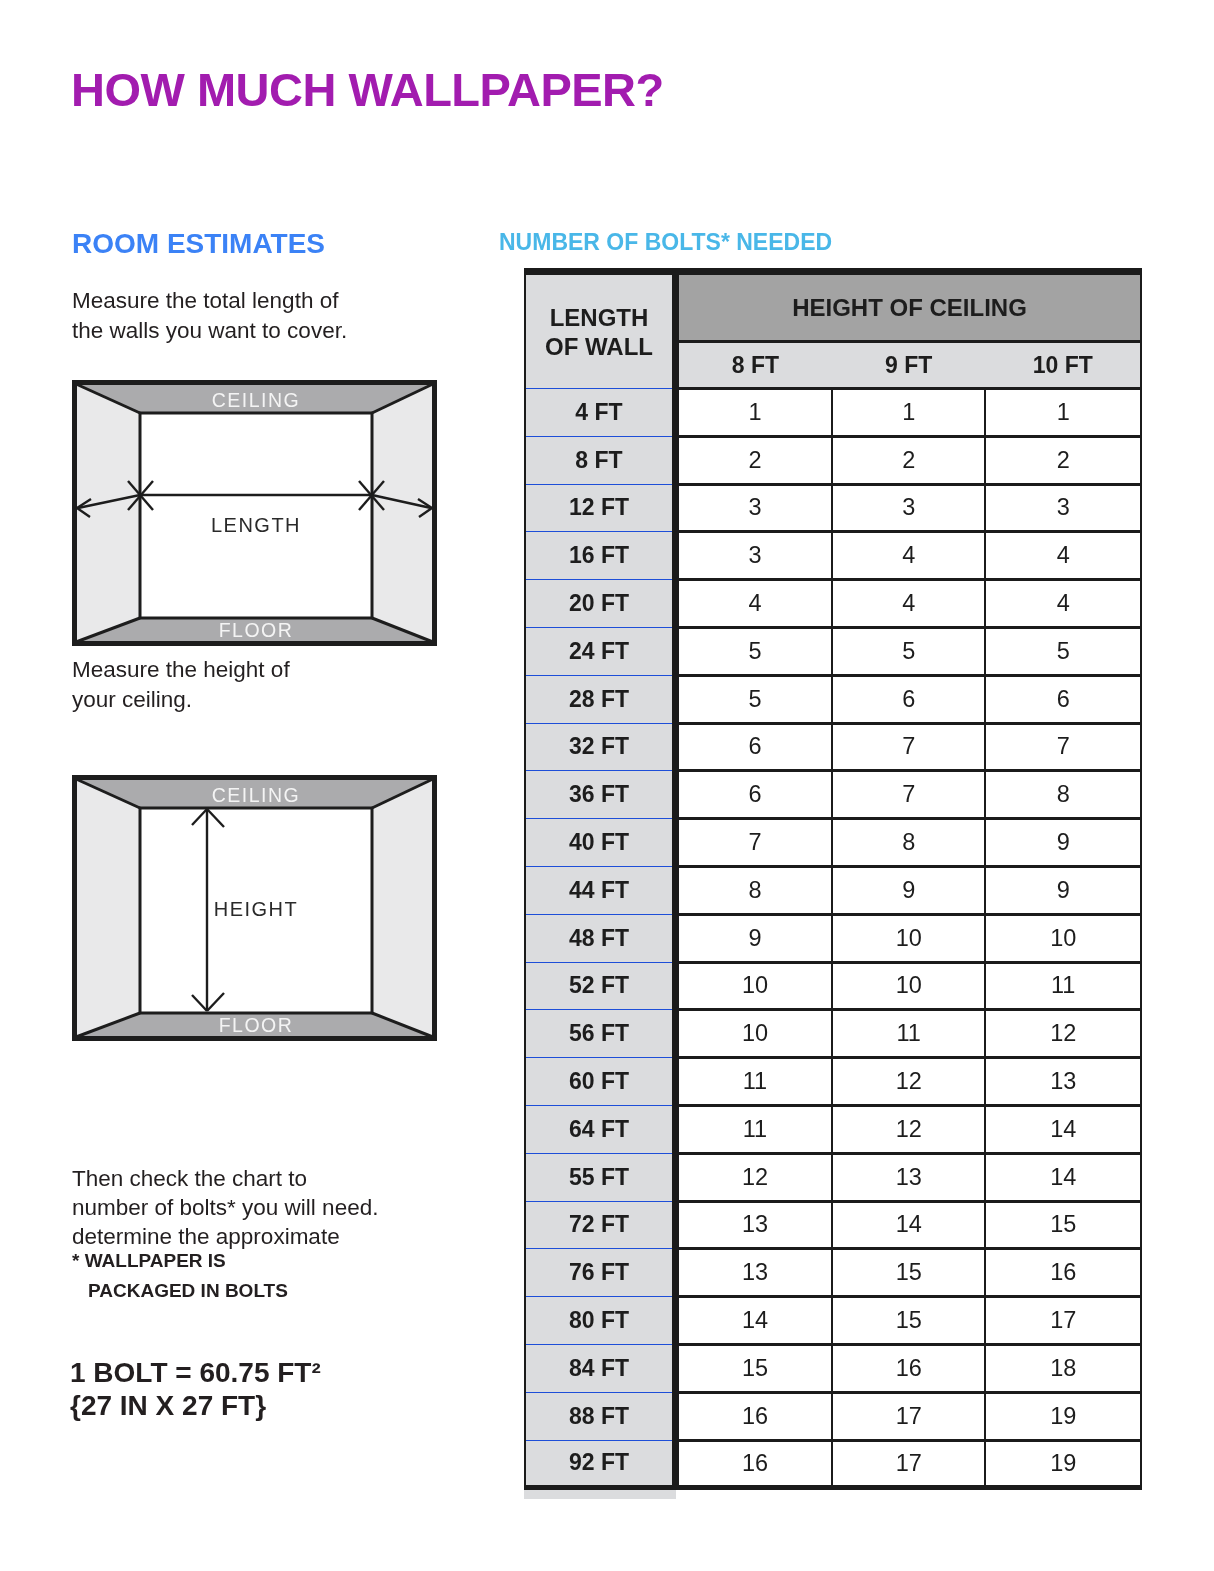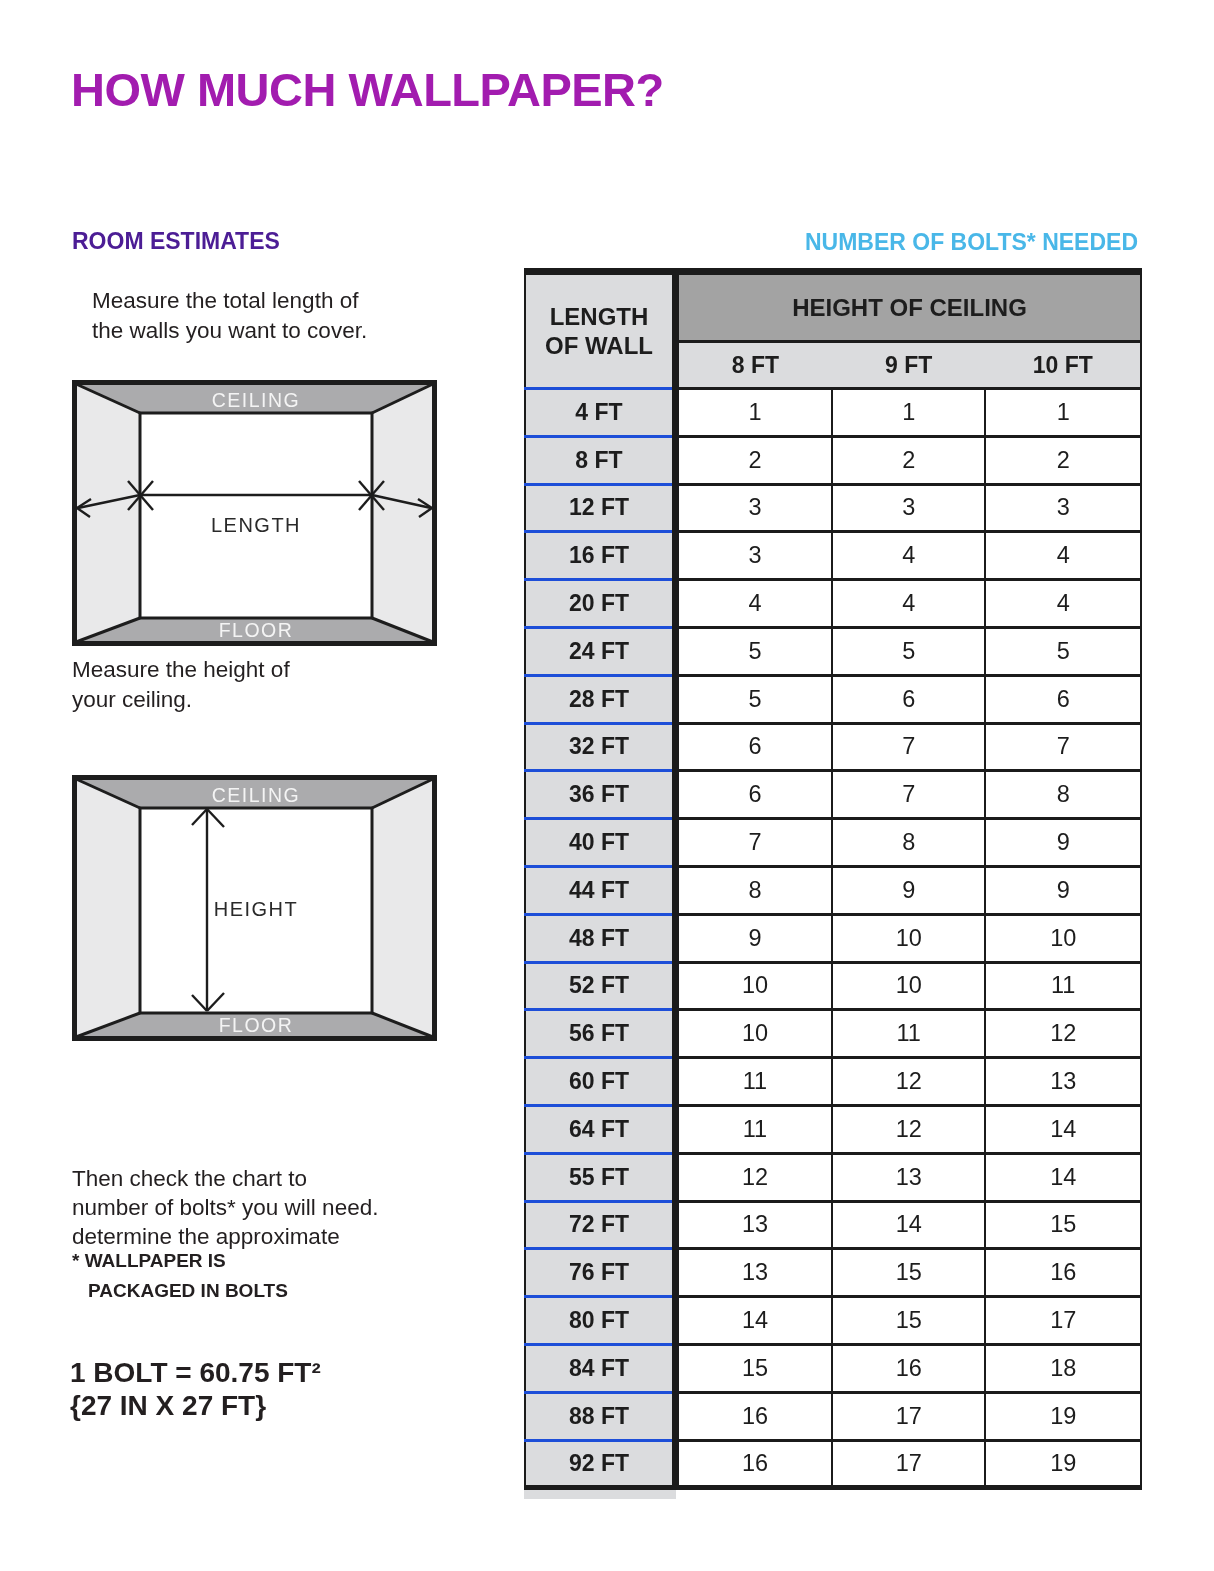--- a/index.html
+++ b/index.html
@@ -13,46 +13,46 @@
   }
 
   .page-title {
     position: absolute; left: 71px; top: 62px;
     font-size: 47px; font-weight: bold; letter-spacing: -0.5px;
     color: #a21caf;
   }
 
   .section-heading {
     position: absolute; left: 72px; top: 228px;
-    font-size: 23px; font-weight: bold; color: #4c1d95;
+    font-size: 28px; font-weight: bold; color: #3b82f6;
   }
 
   .body-para { position: absolute; left: 72px; font-size: 22.5px; line-height: 30px; color: #231f20; }
-  .para-1 { top: 286px; margin-left: 20px; }
+  .para-1 { top: 286px; }
   .para-2 { top: 655px; }
   .para-3 { top: 1139px; line-height: 29px; margin-top: 25px; }
 
   .diagram { position: absolute; left: 72px; }
   .diagram-1 { top: 380px; }
   .diagram-2 { top: 775px; }
 
   .footnote {
     position: absolute; left: 72px; top: 1246px;
     font-size: 19px; font-weight: bold; line-height: 30px;
   }
   .footnote .indent { padding-left: 16px; }
 
   .bolt-info {
     position: absolute; left: 70px; top: 1356px;
     font-size: 28px; font-weight: bold; line-height: 33px;
   }
 
   .table-title {
-    position: absolute; left: 520px; top: 229px; width: 618px;
-    text-align: right; font-size: 23px; font-weight: bold; color: #49b7e8;
+    position: absolute; left: 499px; top: 229px; width: 618px;
+    text-align: left; font-size: 23px; font-weight: bold; color: #49b7e8;
   }
 
   .table-wrap { position: absolute; left: 524px; top: 268px; width: 618px; }
 
   table.bolts {
     width: 618px; table-layout: fixed; border-collapse: collapse;
     border-left: 2px solid #1b1b1b;
     border-right: 2px solid #1b1b1b;
     border-top: 7px solid #1b1b1b;
     border-bottom: 5px solid #1b1b1b;
@@ -71,21 +71,21 @@
     font-size: 24px; font-weight: bold;
   }
   tr.sub-row th {
     background: #dbdcde; height: 47px;
     font-size: 23px; font-weight: bold;
   }
   tbody tr { height: 47.8px; }
   tbody th.len-cell {
     background: #dbdcde;
     border-right: 7px solid #1b1b1b;
-    border-top: 3px solid #1d4ed8;
+    border-top: 1px solid #1d4ed8;
     font-size: 23px; font-weight: bold;
   }
   tbody td {
     background: #ffffff;
     border-top: 3px solid #1b1b1b;
     border-left: 2px solid #1b1b1b;
     font-size: 23.5px; font-weight: normal;
   }
   tbody td:nth-child(2) { border-left: none; }
 

